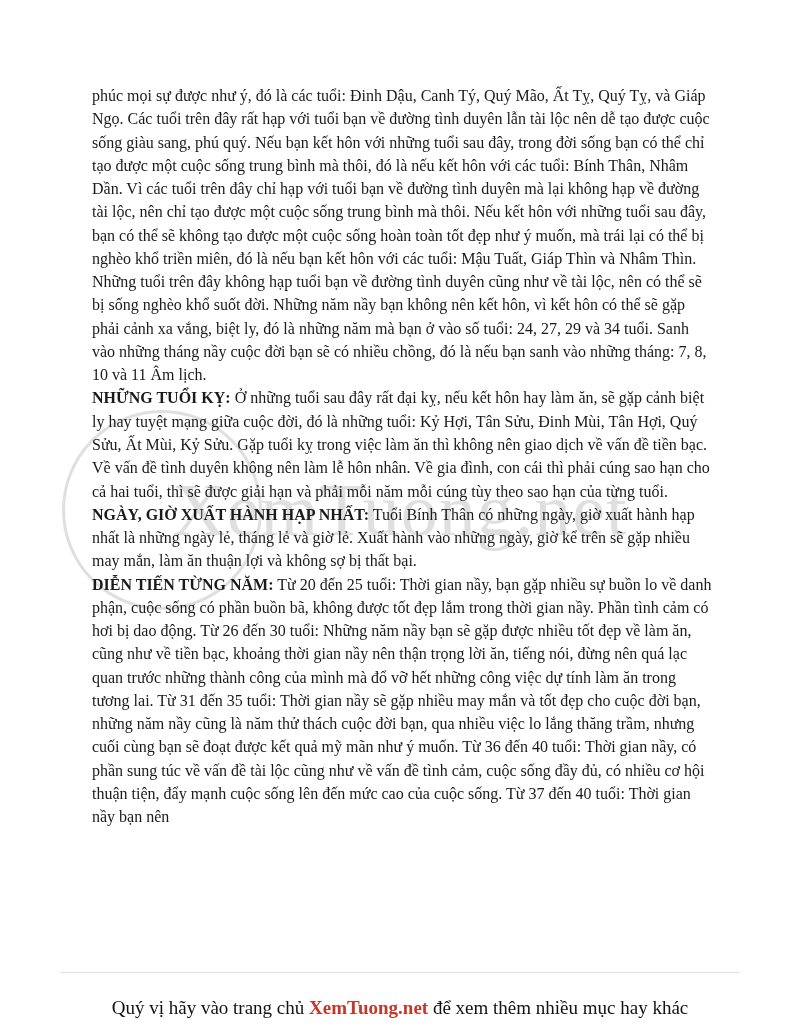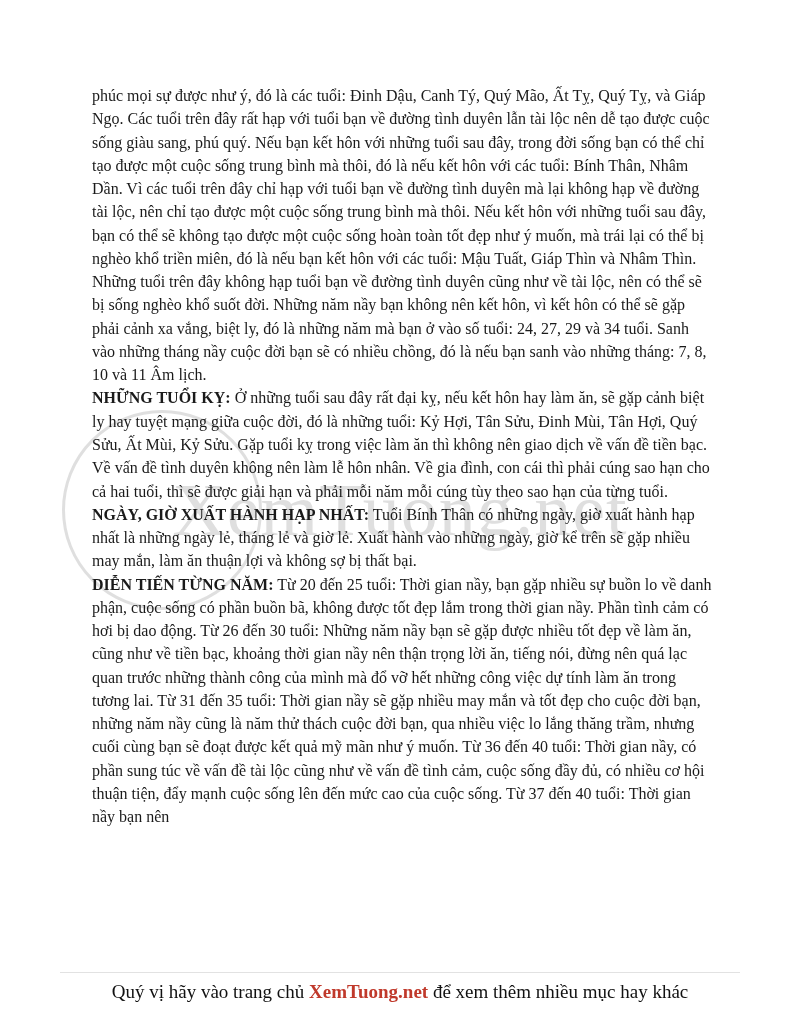--- a/index.html
+++ b/index.html
@@ -64,21 +64,21 @@
     width: 200px;
     height: 200px;
     border: 3px solid rgba(150, 150, 150, 0.30);
     border-radius: 50%;
     box-sizing: border-box;
   }
   .footer {
     position: absolute;
     left: 0;
     right: 0;
-    bottom: 32px;
+    bottom: 16px;
     text-align: center;
     font-family: "Liberation Serif", serif;
     font-size: 19px;
     color: #111111;
     z-index: 4;
   }
   .footer .brand {
     color: #c0392b;
     font-weight: bold;
   }

